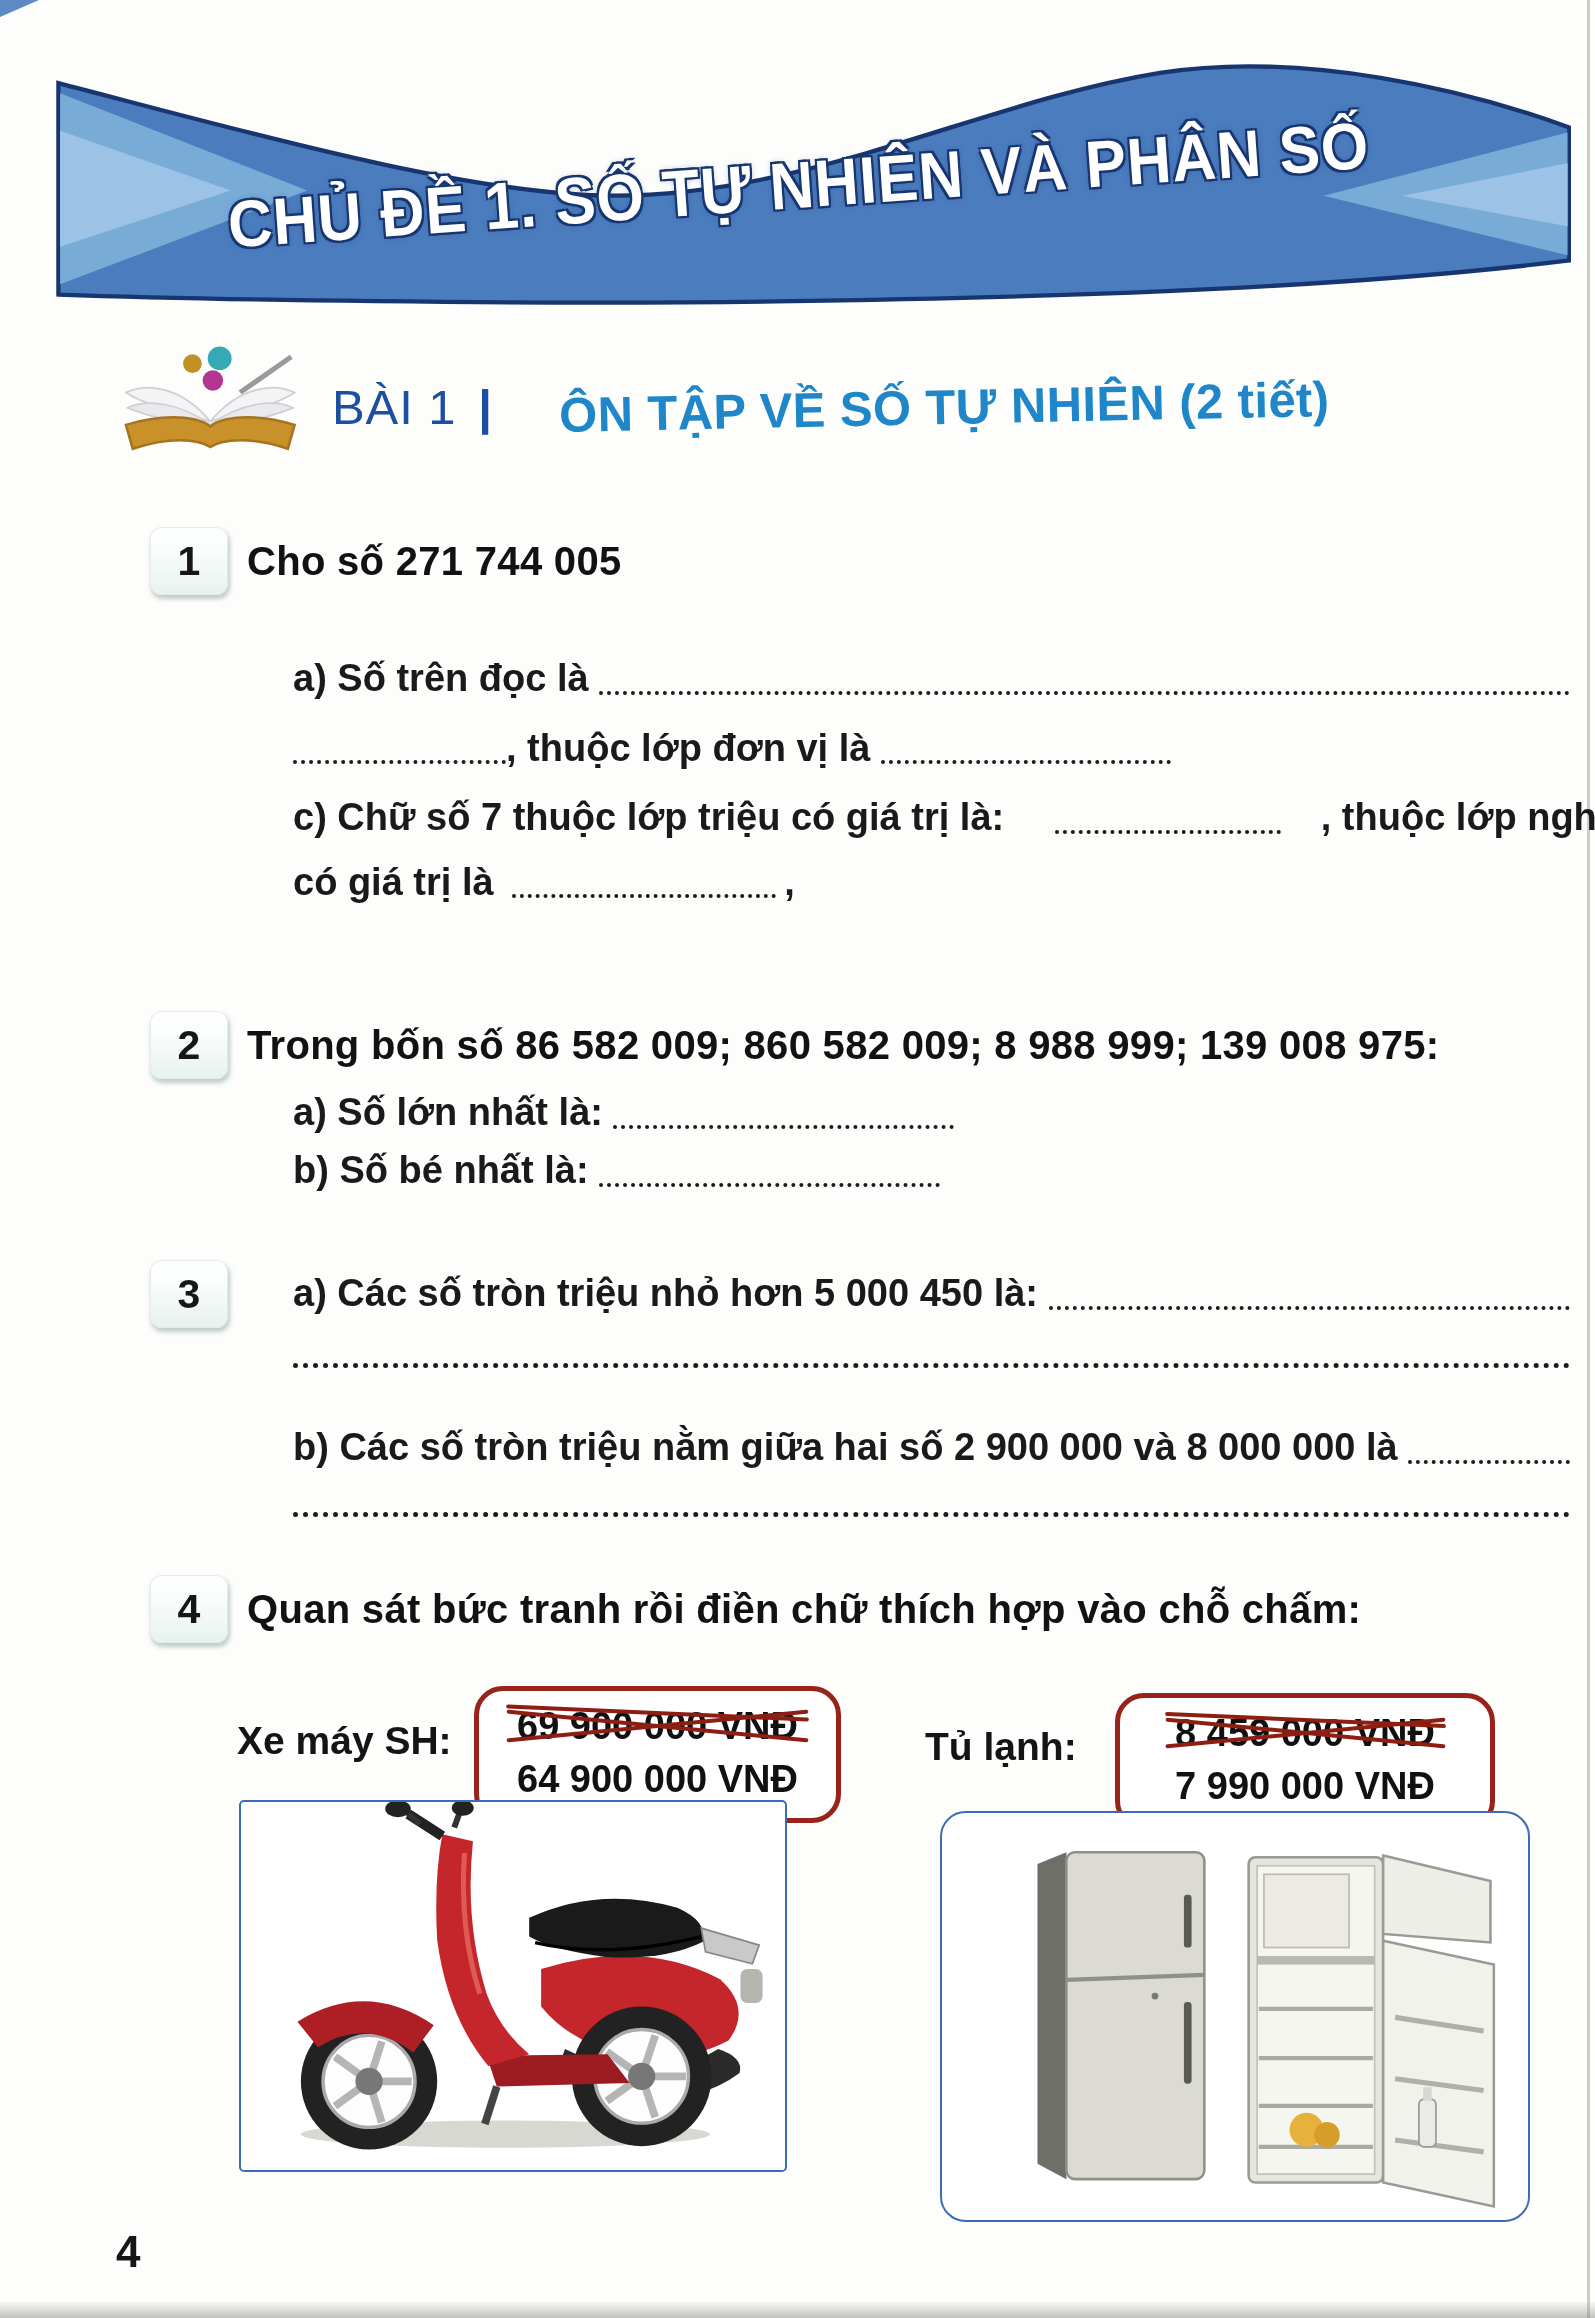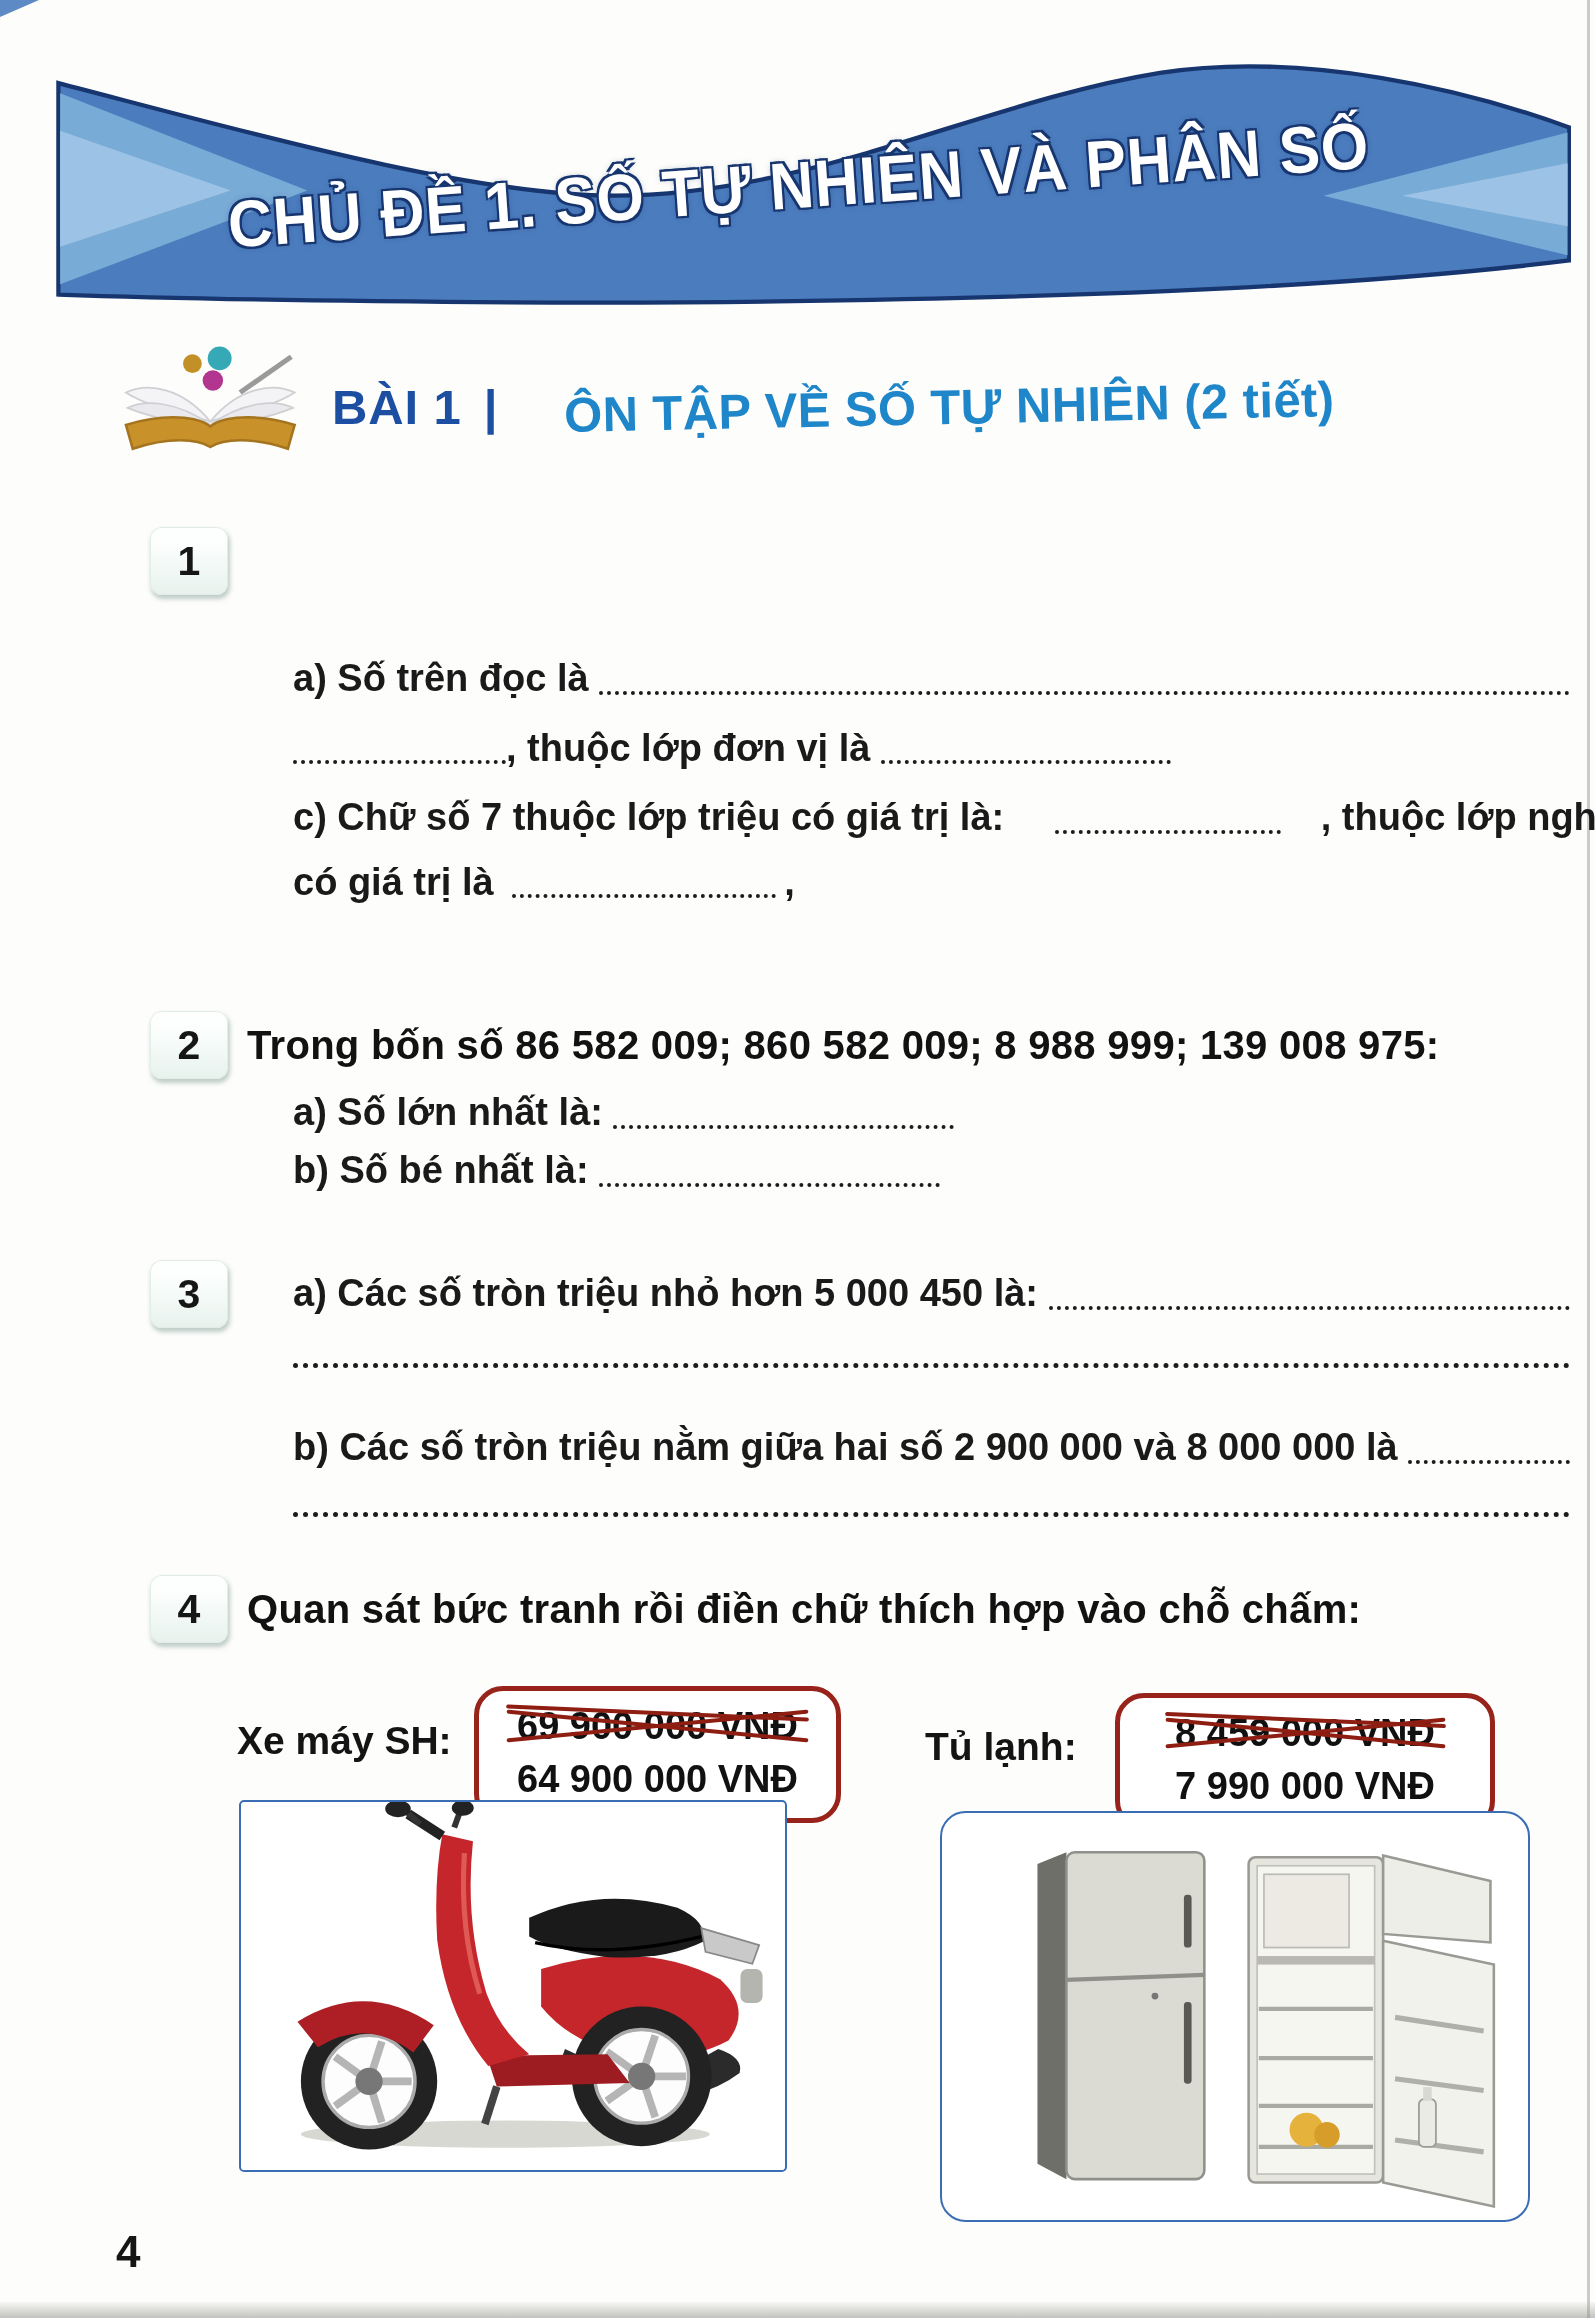--- a/index.html
+++ b/index.html
@@ -25,21 +25,21 @@
   .bn-body{fill:var(--banner-blue);stroke:var(--banner-dark);stroke-width:5px;}
   .bn-chev1{fill:var(--banner-light1);} .bn-chev2{fill:var(--banner-light2);}
   .banner-title{position:absolute;left:0;right:0;top:101px;text-align:center;
     transform:rotate(-4deg) scaleY(1.08);font-size:61px;font-weight:700;letter-spacing:0.9px;color:#fff;
     text-shadow:2.1px 2.1px 0 var(--banner-dark),-2.1px -2.1px 0 var(--banner-dark),
       2.1px -2.1px 0 var(--banner-dark),-2.1px 2.1px 0 var(--banner-dark),0 0 6.8px rgba(23,53,110,.45);}
 
   
   .lesson{position:absolute;left:114px;top:343px;display:flex;align-items:center;}
   .lesson .book{width:196px;height:128px;flex:0 0 auto;}
-  .lesson-label{font-size:49px;font-weight:700;color:var(--heading-blue);margin-left:22px;letter-spacing:0.9px;}
+  .lesson-label{font-size:49px;font-weight:400;color:var(--heading-blue);margin-left:22px;letter-spacing:0.9px;}
   .lesson-divider{font-size:49px;font-weight:700;color:var(--heading-blue);margin:0 19px 0 22px;}
   .lesson-title{font-size:49px;font-weight:700;color:var(--title-blue);margin-left:48px;
     transform:rotate(-1.2deg);letter-spacing:0.4px;white-space:nowrap;}
 
   
   .exercise{position:absolute;left:150px;width:1420px;}
   #ex1{top:527px;} #ex2{top:1011px;} #ex3{top:1260px;} #ex4{top:1575px;}
   .ex-header{display:flex;align-items:center;}
   .num-badge{flex:0 0 auto;width:78px;height:68px;border-radius:12px;
     background:linear-gradient(180deg,#fdfffe 20%,#e7f2ed);
@@ -119,20 +119,21 @@
     <path d="M14,96 C60,82 100,86 113,98 C126,86 166,82 212,96 L204,124 C162,110 128,112 113,122 C98,112 64,110 22,124 Z" fill="#c9912a" stroke="#a5741e" stroke-width="3"></path>
   </svg>
   <span class="lesson-label">BÀI 1</span>
   <span class="lesson-divider">|</span>
   <span class="lesson-title">ÔN TẬP VỀ SỐ TỰ NHIÊN (2 tiết)</span>
 </div>
 
 <div class="exercise" id="ex1">
   <div class="ex-header">
     <div class="num-badge">1</div>
+    <div class="ex-title">Cho số 271 744 005</div>
   </div>
   <div class="ex-lines">
       <div class="xline"><span class="seg">a) Số trên đọc là </span><span class="blank grow"></span></div>
       <div class="xline"><span class="blank" style="width: 213px;"></span><span class="seg">, thuộc lớp đơn vị là </span><span class="blank" style="width: 290px;"></span></div>
       <div class="xline"><span class="seg">c) Chữ số 7 thuộc lớp triệu có giá trị là: </span><span class="blank" style="width: 226px;"></span><span class="seg">, thuộc lớp nghìn</span></div>
       <div class="xline"><span class="seg">có giá trị là </span><span class="blank" style="width: 264px;"></span><span class="seg">,</span></div>
     </div>
 </div>
 
 <div class="exercise" id="ex2">

